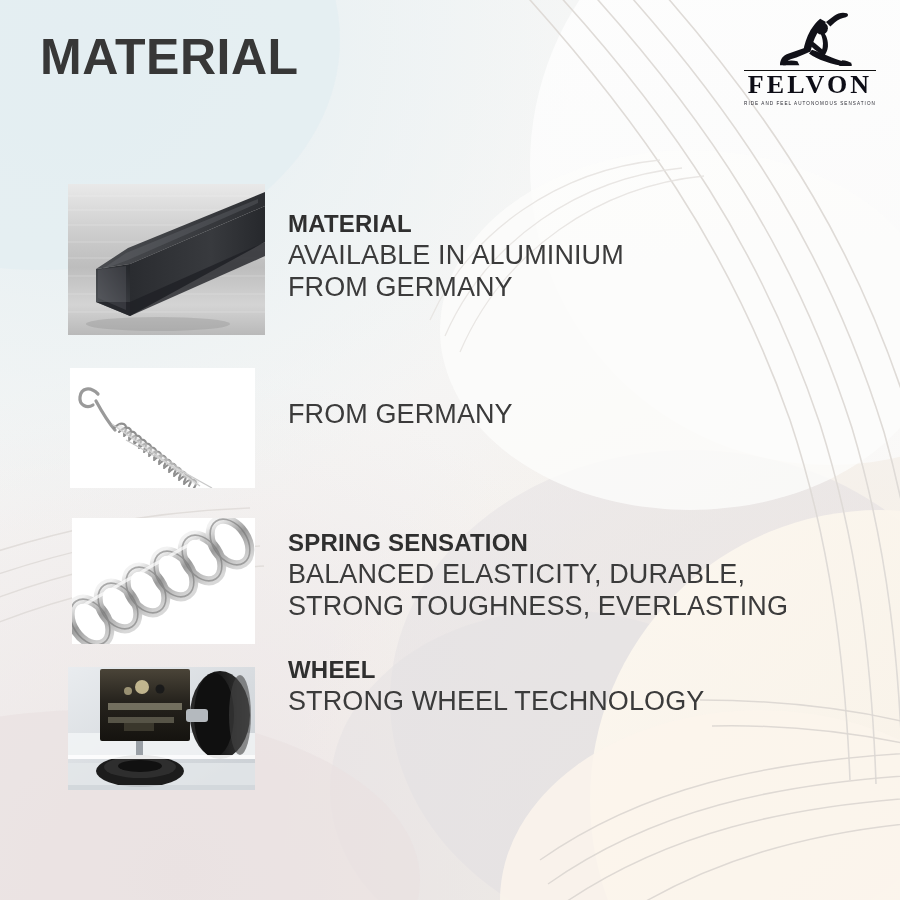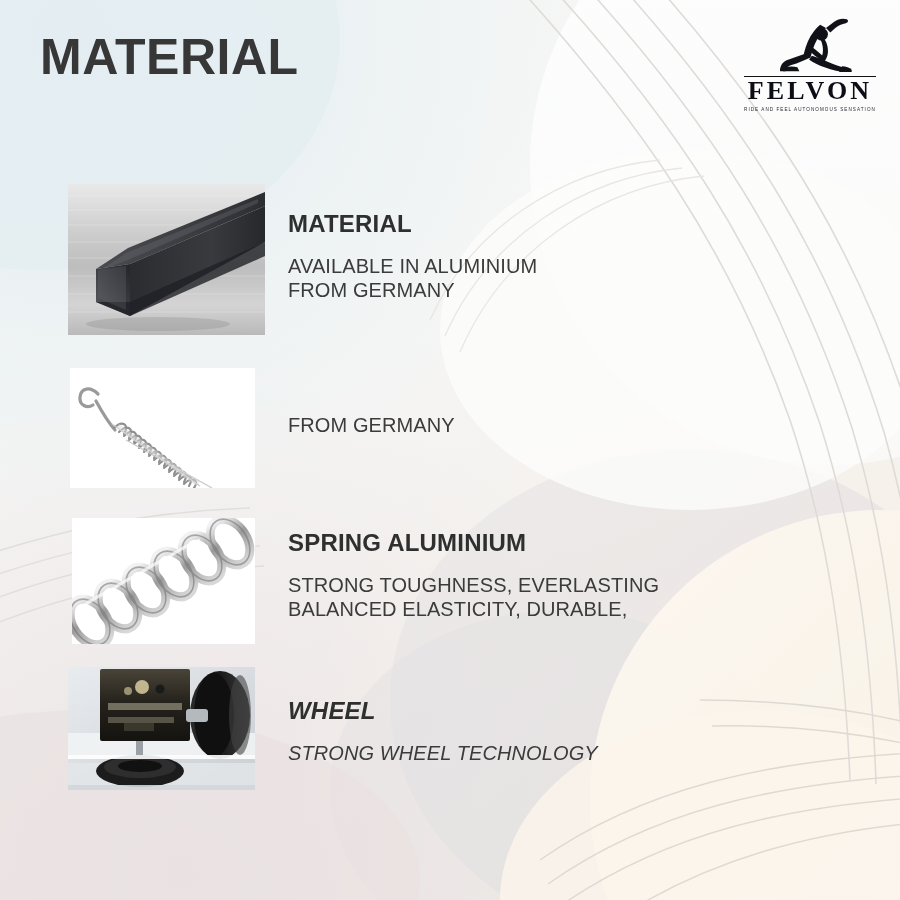--- a/index.html
+++ b/index.html
@@ -28,21 +28,21 @@
   
   .header{ position:absolute; top:0; left:0; width:900px; height:140px; }
   .page-title{
     position:absolute; left:40px; top:32px;
     font-size:50px; font-weight:bold; letter-spacing:0.5px;
     color:#373737; line-height:1;
   }
 
   
   .logo{
-    position:absolute; right:16px; top:8px;
+    position:absolute; right:16px; top:2px;
     width:148px; height:104px;
     display:flex; flex-direction:column; align-items:center; justify-content:flex-end;
   }
   .logo-mark{ width:100px; height:62px; display:block; }
   .logo-rule{ width:132px; height:1.6px; background:#111; margin-top:1px; }
   .logo-word{
     font-size:26px; font-weight:bold; letter-spacing:3.2px;
     color:#0d0d16; line-height:1.02; margin-top:1px;
     font-family:"Liberation Serif", serif;
   }
@@ -59,29 +59,29 @@
   .feat-3{ left:72px; top:518px; }
   .feat-4{ left:68px; top:667px; }
 
   .thumb{ position:relative; overflow:hidden; flex:none; background:#fff; }
   .thumb svg{ display:block; }
 
   .feat-text{ position:absolute; }
   .ft-1{ left:288px; top:210px; }
   .ft-2{ left:288px; top:397px; }
   .ft-3{ left:288px; top:529px; }
-  .ft-4{ left:288px; top:697px;font-style:italic; }
+  .ft-4{ left:288px; top:656px; }
 
   .feat-head{
     font-size:24px; font-weight:bold; color:#2f2f2f;
     letter-spacing:0.2px; line-height:1.18; white-space:nowrap;
   }
   .feat-body{
-    font-size:20px; font-weight:normal; color:#3b3b3b;
-    letter-spacing:0.1px; line-height:1.18; margin-top:17px;
+    font-size:27px; font-weight:normal; color:#3b3b3b;
+    letter-spacing:0.1px; line-height:1.18; margin-top:2px;
   }
   .feat-body div{ white-space:nowrap; }
 </style>
 </head>
 <body>
 
 <div class="page">
 
   <div class="bg-layer">
     <svg viewBox="0 0 900 900" xmlns="http://www.w3.org/2000/svg">
@@ -318,24 +318,24 @@
           <g fill="none" stroke="#ffffff" stroke-width="3" opacity="0.7">
             <path d="M8 90 C 22 80 34 74 44 70"></path>
             <path d="M36 74 C 50 64 62 58 72 54"></path>
             <path d="M64 58 C 78 48 90 42 100 38"></path>
             <path d="M92 42 C 106 32 118 26 128 22"></path>
           </g>
         </svg>
       </div>
     </div>
     <div class="feat-text ft-3">
-      <div class="feat-head">SPRING ALUMINIUM</div>
+      <div class="feat-head">SPRING SENSATION</div>
       <div class="feat-body">
+        <div>BALANCED ELASTICITY, DURABLE,</div>
         <div>STRONG TOUGHNESS, EVERLASTING</div>
-        <div>BALANCED ELASTICITY, DURABLE,</div>
       </div>
     </div>
 
     <div class="feature feat-4">
       <div class="thumb" style="width:187px;height:123px;">
         <svg width="187" height="123" viewBox="0 0 187 123" xmlns="http://www.w3.org/2000/svg">
           <defs>
             <linearGradient id="machBg" x1="0" y1="0" x2="1" y2="1">
               <stop offset="0%" stop-color="#e9ecef"></stop>
               <stop offset="55%" stop-color="#d7dbdf"></stop>

